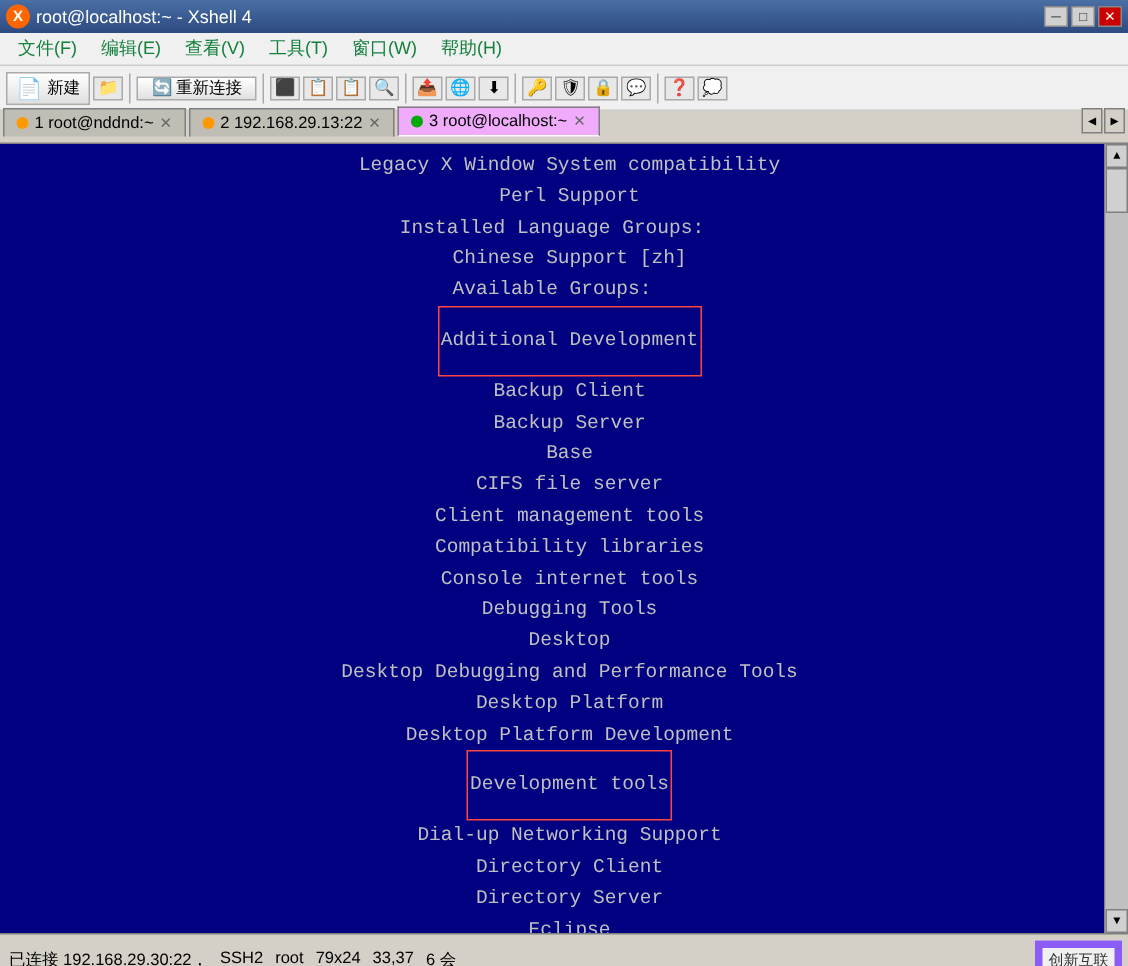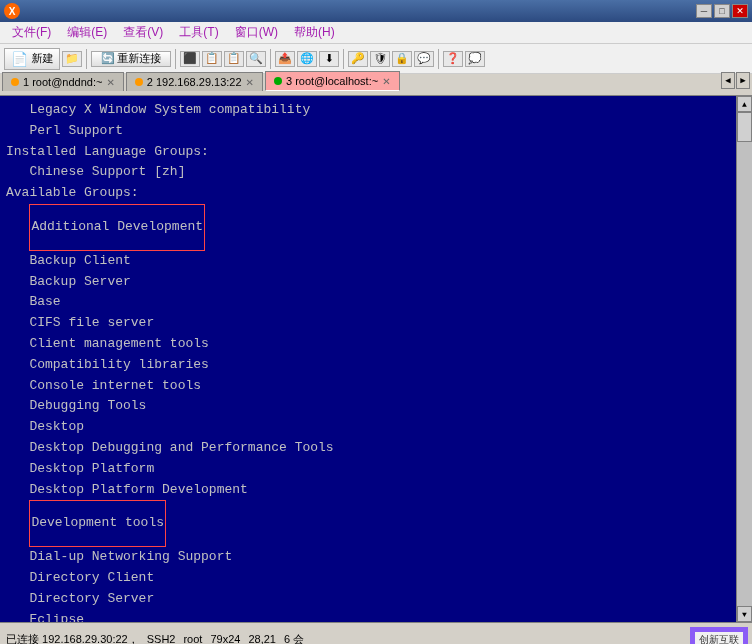--- a/index.html
+++ b/index.html
@@ -73,21 +73,21 @@
       display: flex;
       align-items: center;
       padding: 0 4px;
       border-bottom: 1px solid #ccc;
       font-family: Arial, sans-serif;
       font-size: 12px;
     }
     .menu-item {
       padding: 2px 8px;
       cursor: pointer;
-      color: #a21caf;
+      color: #15803d;
     }
 
     
     .toolbar {
       background: #f0f0f0;
       height: 30px;
       display: flex;
       align-items: center;
       padding: 0 4px;
       gap: 2px;
@@ -142,21 +142,21 @@
       border: 1px solid #808080;
       border-bottom: none;
       background: #c0bdb5;
       font-size: 11px;
       font-family: Arial, sans-serif;
       cursor: pointer;
       height: 19px;
       margin-right: 2px;
     }
     .tab.active {
-      background: #fca5a5;
+      background: #f0abfc;
       border-bottom: 1px solid white;
       height: 20px;
       z-index: 1;
     }
     .tab-dot {
       width: 8px;
       height: 8px;
       border-radius: 50%;
       background: #ff9900;
     }
@@ -262,28 +262,30 @@
       background: #f0f0f0;
       border: 5px solid #8b5cf6;
       padding: 1px 4px;
       font-size: 10px;
       color: #333;
       font-family: Arial, sans-serif;
     }
 
     .terminal-line {
       display: block;
+      text-align: center;
     }
   </style>
 </head>
 <body>
 
 <div class="title-bar">
   <div class="title-bar-left">
     <div class="title-icon">X</div>
+    <span class="title-text">root@localhost:~ - Xshell 4</span>
   </div>
   <div class="title-bar-buttons">
     <div class="win-btn">─</div>
     <div class="win-btn">□</div>
     <div class="win-btn close">✕</div>
   </div>
 </div>
 
 <div class="menu-bar">
   <span class="menu-item">文件(F)</span>
@@ -364,21 +366,21 @@
   <span class="status-segment">
     <span>SSH2</span>
   </span>
   <span class="status-segment">
     <span>root</span>
   </span>
   <span class="status-segment">
     <span>79x24</span>
   </span>
   <span class="status-segment">
-    <span>28,21</span>
+    <span>33,37</span>
   </span>
   <span class="status-segment">
     <span>6 会</span>
   </span>
   <div class="status-logo">
     <span>创新互联</span>
   </div>
 </div>
 
 </body></html>

